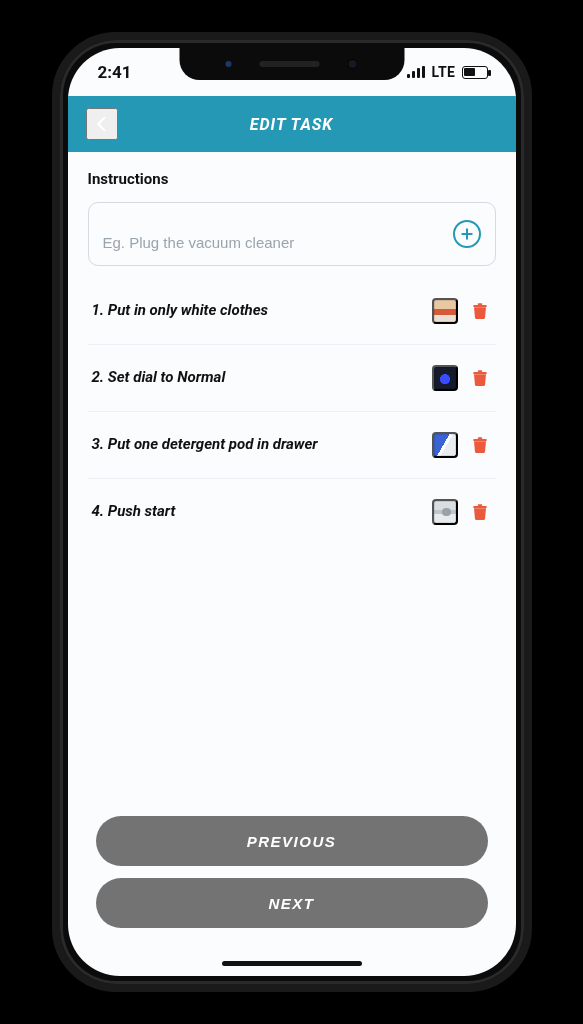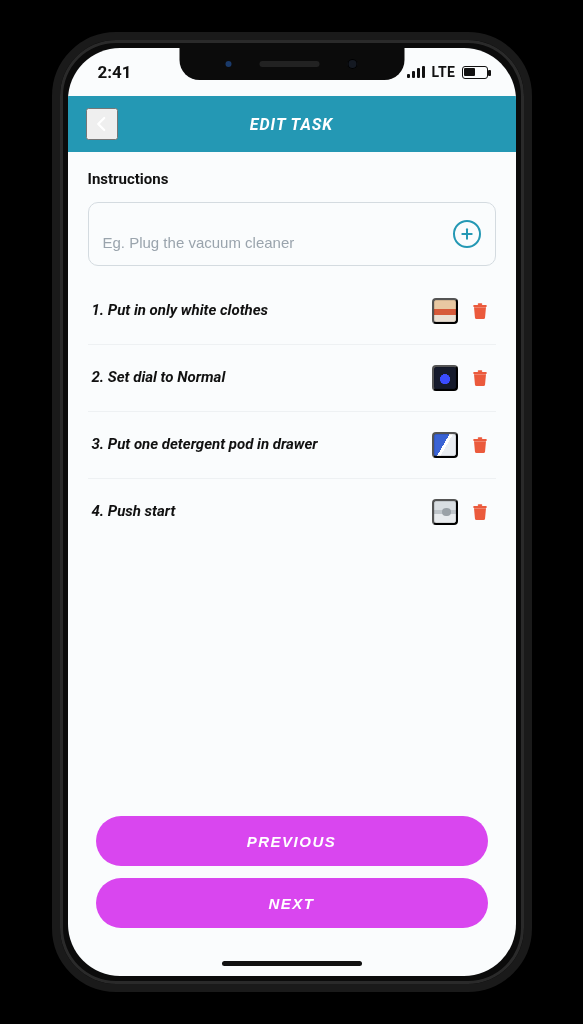--- a/index.html
+++ b/index.html
@@ -141,21 +141,21 @@
     color:#eb5a3c; background:transparent; border:none;
   }
   .delete-btn svg{width:18px;height:20px;}
 
   
   .bottom-actions {
     padding: 6px 8px 42px 8px;
     display:flex; flex-direction:column; gap:12px;
   }
   .pill-btn {
-    background:#d946ef; color:#fff;
+    background:#737373; color:#fff;
     border:none; border-radius:30px;
     height:50px;
     font-weight:700; font-style:italic; letter-spacing:1.5px; font-size:15px;
     display:flex;align-items:center;justify-content:center;
   }
 
   
   .home-indicator{
     position:absolute; bottom:10px; left:50%; transform:translateX(-50%);
     width:140px;height:5px;background:#111;border-radius:3px;

